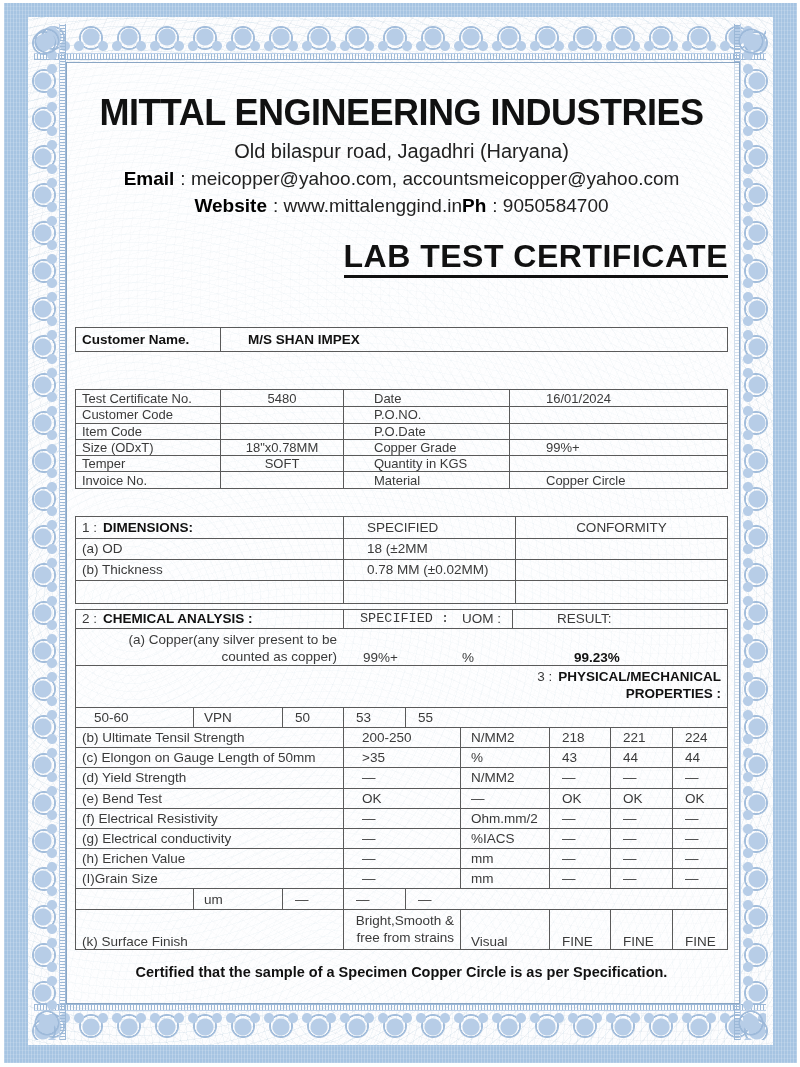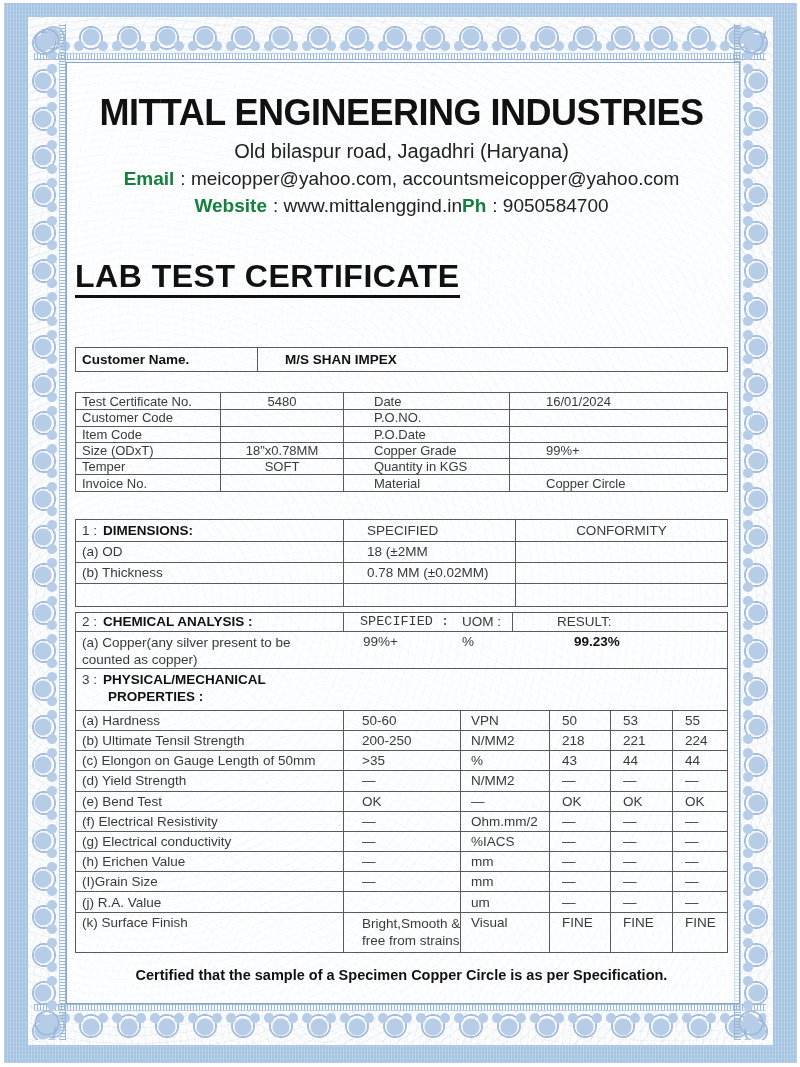--- a/index.html
+++ b/index.html
@@ -64,41 +64,41 @@
   .corner.tl{left:28px;top:22px;} .corner.tr{left:732px;top:22px;}
   .corner.bl{left:28px;top:1004px;} .corner.br{left:732px;top:1004px;}
   
   .frame{position:absolute;left:66px;top:62px;width:674px;height:942px;border:1px solid #8aa6c4;background:rgba(255,255,255,0.55);}
   .doc{position:absolute;left:66px;top:62px;width:674px;height:1004px;padding:0 12px 0 9px;}
   
   .company{margin-top:30px;text-align:center;font-size:36px;line-height:42px;font-weight:bold;
            letter-spacing:-0.5px;color:#111;}
   .address{margin-top:4px;text-align:center;font-size:20px;line-height:26px;color:#222;}
   .ctline{margin-top:2px;text-align:center;font-size:19px;line-height:25px;color:#222;}
-  .ctline b{color:#15803d;}
+  .ctline b{color:#000000;}
   .ph-gap{}
-  .title-wrap{margin-top:40px;text-align:left;}
+  .title-wrap{margin-top:20px;text-align:right;}
   .doc-title{display:inline-block;font-size:32px;line-height:36px;font-weight:bold;color:#111;
              letter-spacing:0.5px;border-bottom:3px solid #111;padding-bottom:1px;}
   
   .tbl{width:653px;border:1px solid #5a5a5a;background:transparent;}
   .trow{display:flex;align-items:stretch;}
   .trow + .trow{border-top:1px solid #5a5a5a;}
   .c{display:flex;align-items:center;padding:0 6px;font-size:13.5px;color:#3a3a3a;overflow:hidden;white-space:nowrap;}
   .trow > .c + .c{border-left:1px solid #5a5a5a;}
   .nb{border-left:none !important;}
   .b{font-weight:bold;color:#111;}
   .colflex{flex-direction:column;align-items:flex-start;justify-content:flex-start;}
-  .topal{align-items:flex-start;padding-top:2px;}
+  .topal{align-items:flex-end;padding-top:2px;}
   
   .tbl-customer{margin-top:49px;}
-  .tbl-customer .trow{height:23px;gap:37px;}
+  .tbl-customer .trow{height:23px;}
   .tbl-customer .c{font-size:13.5px;}
   
-  .tbl-info{margin-top:20px;}
+  .tbl-info{margin-top:37px;}
   .tbl-info .trow{height:16.3px;}
   .tbl-info .c{font-size:13px;line-height:15px;}
   
   .tbl-dim{margin-top:27px;}
   .tbl-dim .trow{height:21px;}
   .tbl-dim .trow.empty{height:23px;}
   
   .tbl-chem{margin-top:5px;}
   .r-chemhead{height:18px;}
   .r-chemdata{height:37px;}
@@ -252,21 +252,20 @@
         <div class="c wfx nb pl62 topal b">99.23%</div>
       </div>
       <div class="trow r-physhead">
         <div class="c wfx nb colflex topal">
           <span class="line"><span>3 :</span><span class="gap6"></span><span class="b">PHYSICAL/MECHANICAL</span></span>
           <span class="line b pl26">PROPERTIES :</span>
         </div>
       </div>
 
       <div class="trow r-phys">
-        <div class="c w267">(a) Hardness</div>
         <div class="c w117 pl18">50-60</div>
         <div class="c w89 pl10">VPN</div>
         <div class="c w61 pl12">50</div>
         <div class="c w62 pl12">53</div>
         <div class="c wfx pl12">55</div>
       </div>
       <div class="trow r-phys">
         <div class="c w267">(b) Ultimate Tensil Strength</div>
         <div class="c w117 pl18">200-250</div>
         <div class="c w89 pl10">N/MM2</div>
@@ -324,21 +323,20 @@
       </div>
       <div class="trow r-phys">
         <div class="c w267">(I)Grain Size</div>
         <div class="c w117 pl18">—</div>
         <div class="c w89 pl10">mm</div>
         <div class="c w61 pl12">—</div>
         <div class="c w62 pl12">—</div>
         <div class="c wfx pl12">—</div>
       </div>
       <div class="trow r-phys">
-        <div class="c w267">(j) R.A. Value</div>
         <div class="c w117 pl18"></div>
         <div class="c w89 pl10">um</div>
         <div class="c w61 pl12">—</div>
         <div class="c w62 pl12">—</div>
         <div class="c wfx pl12">—</div>
       </div>
       <div class="trow r-surface">
         <div class="c w267 topal">(k) Surface Finish</div>
         <div class="c w117 pl18 colflex topal">
           <span class="line">Bright,Smooth &amp;</span>

